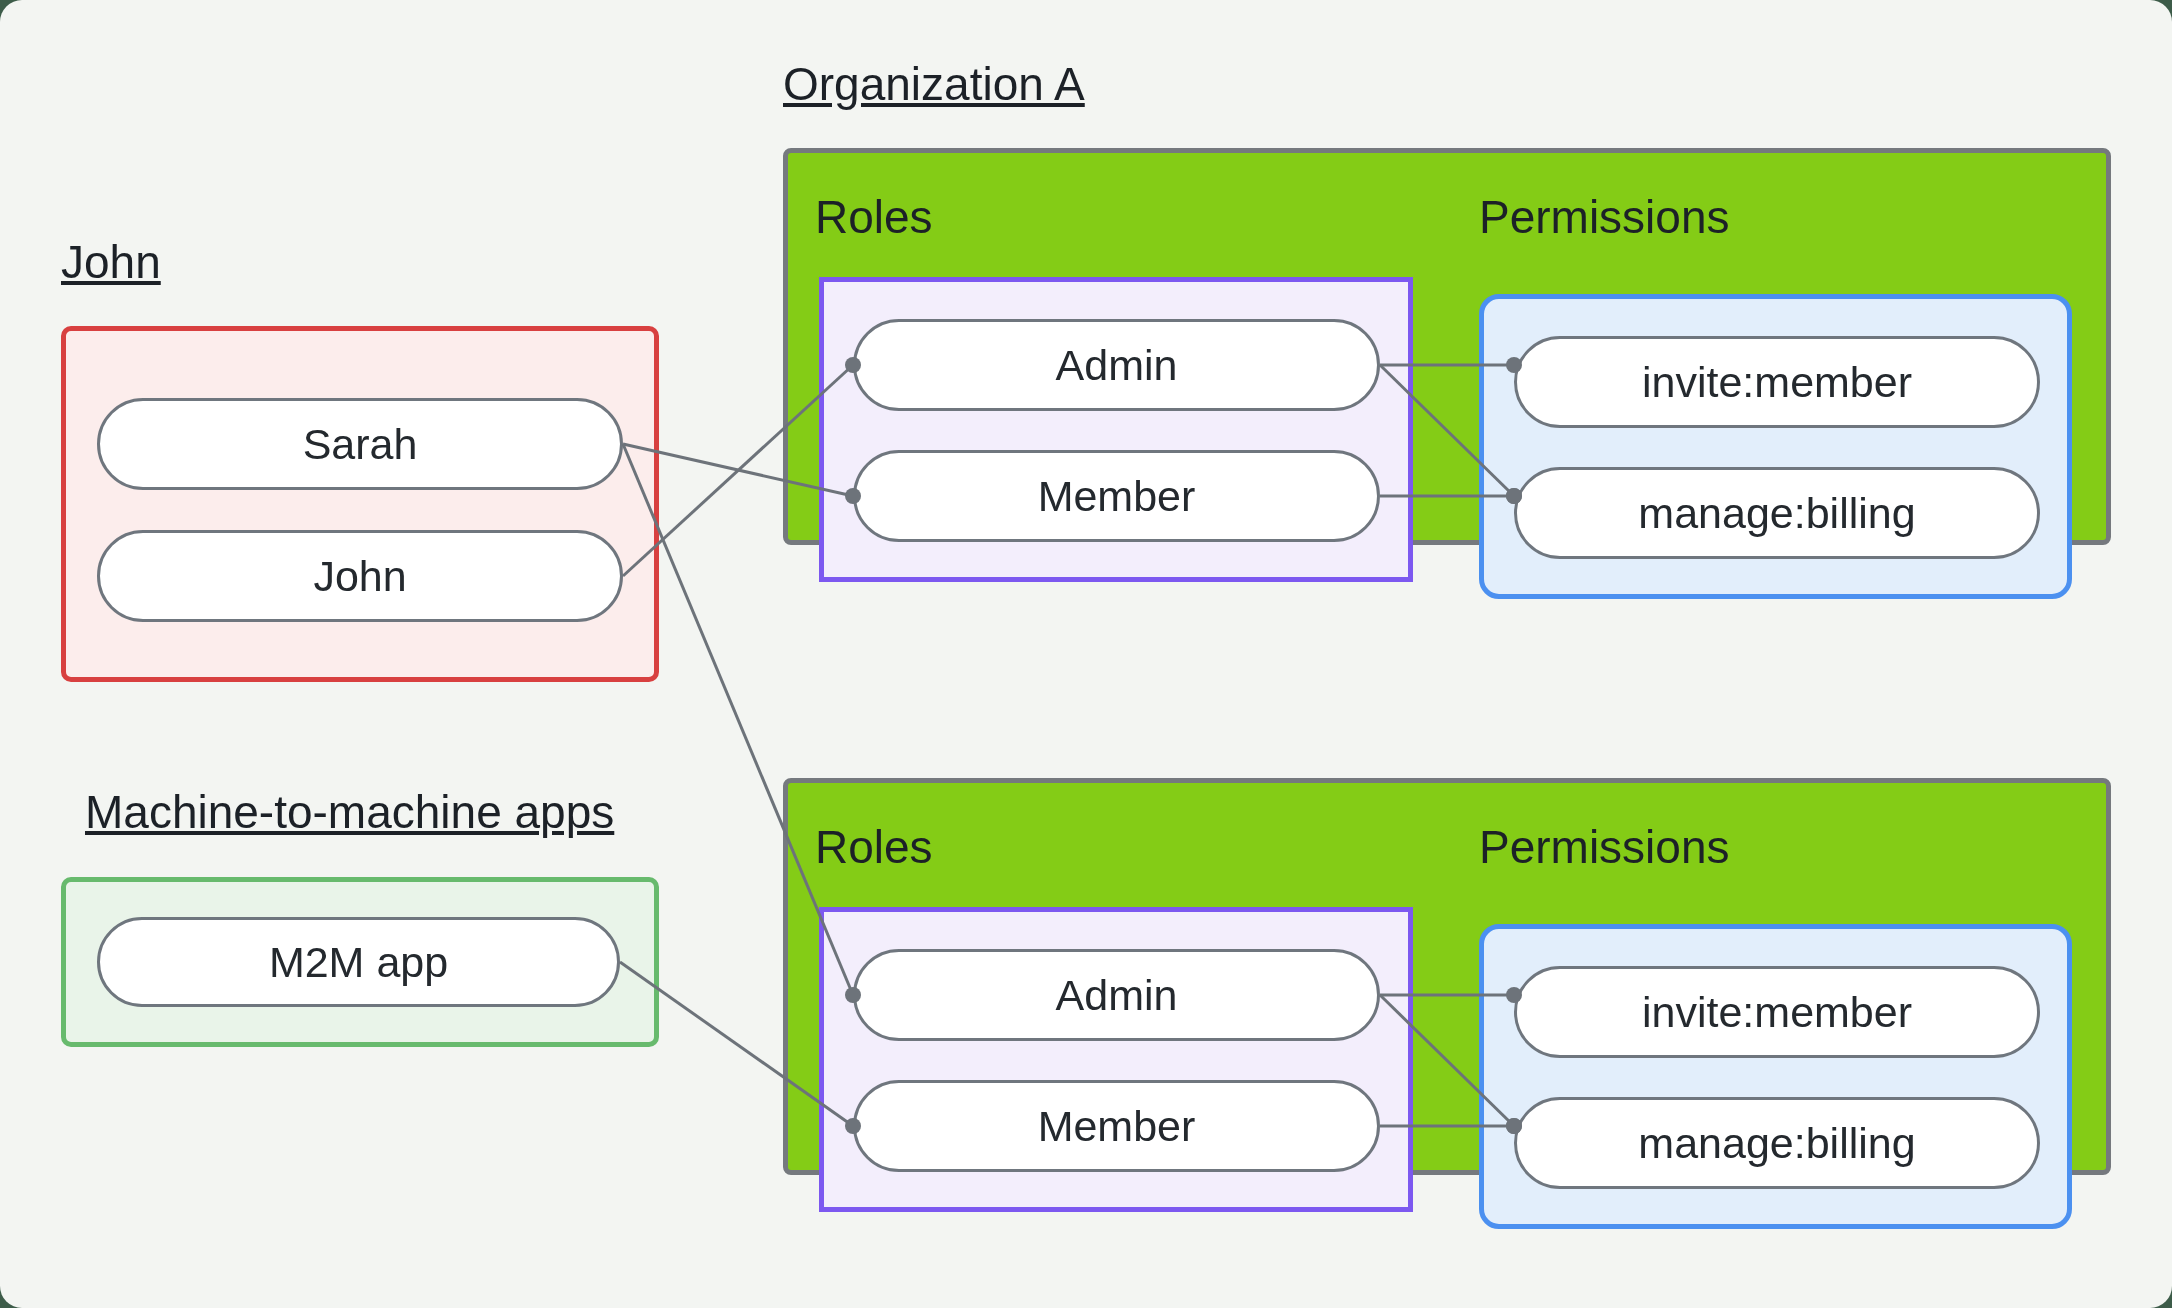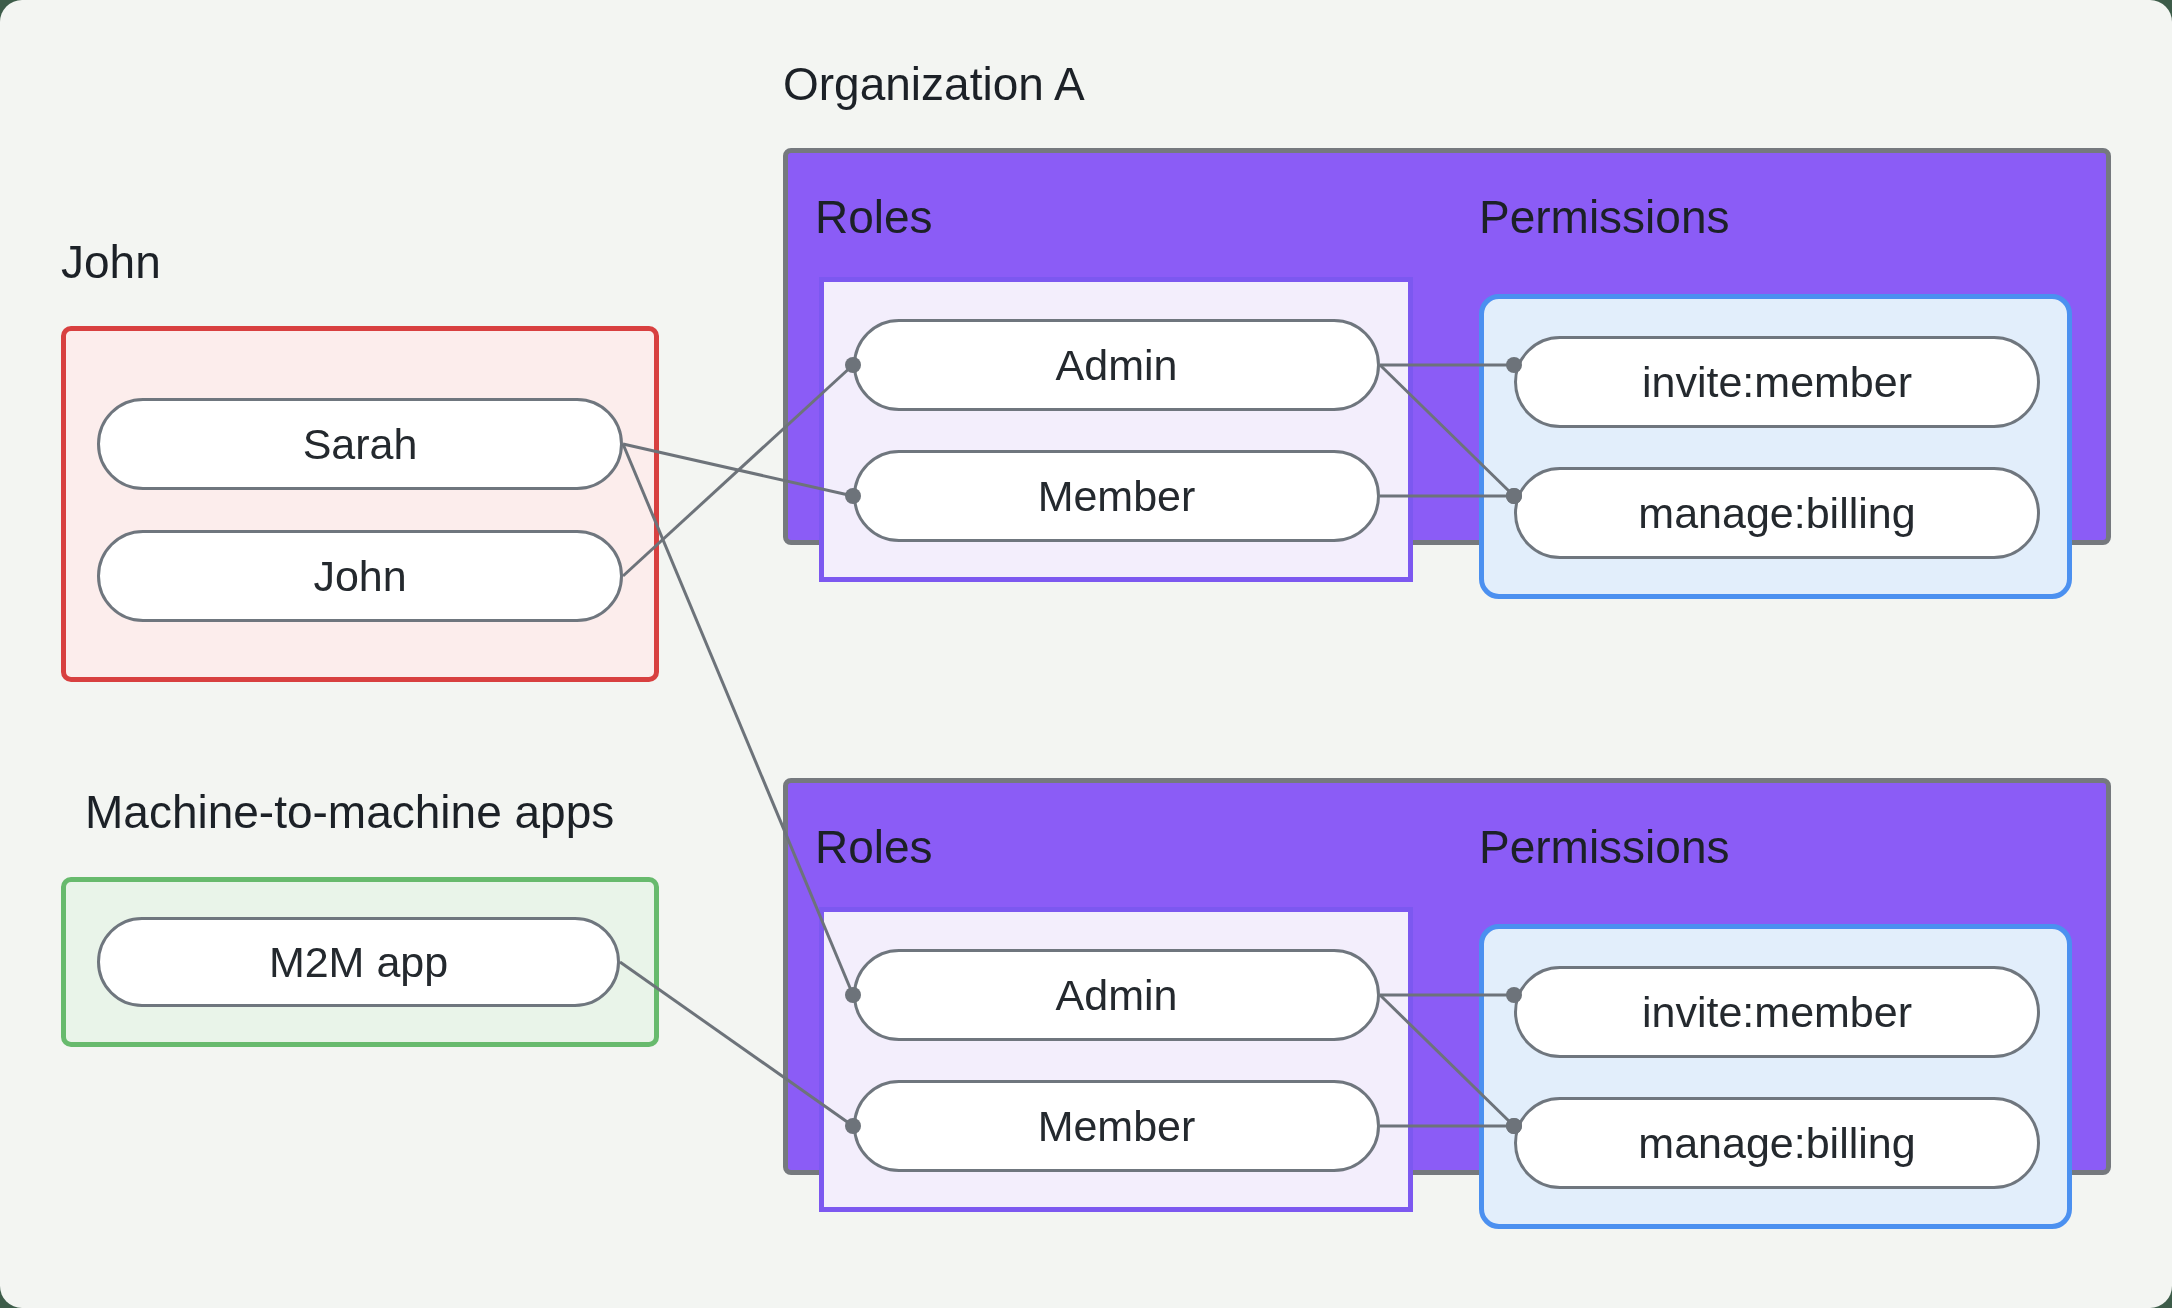--- a/index.html
+++ b/index.html
@@ -16,20 +16,21 @@
     overflow:hidden;
   }
   .section-label {
     position:absolute;
     font-size:46px;
     font-weight:500;
     color:#1c2127;
     line-height:1.15;
     white-space:nowrap;
     z-index:2;
+    text-decoration:underline;
   }
   .inner-label {
     position:absolute;
     font-size:46px;
     font-weight:500;
     color:#1c2127;
     line-height:1.15;
     white-space:nowrap;
     z-index:2;
   }
@@ -45,21 +46,21 @@
     border-radius:10px;
   }
   .m2m-box {
     left:61px; top:877px; width:598px; height:170px;
     background:#e9f4e9;
     border:5px solid #67ba6d;
     border-radius:10px;
   }
   .org-box {
     width:1328px; height:397px;
-    background:#8b5cf6;
+    background:#84cc16;
     border:5px solid #75797e;
     border-radius:8px;
   }
   .org-a { left:783px; top:148px; }
   .org-b { left:783px; top:778px; }
   .roles-box {
     position:absolute;
     box-sizing:border-box;
     left:31px; top:124px; width:594px; height:305px;
     background:#f3eefc;

